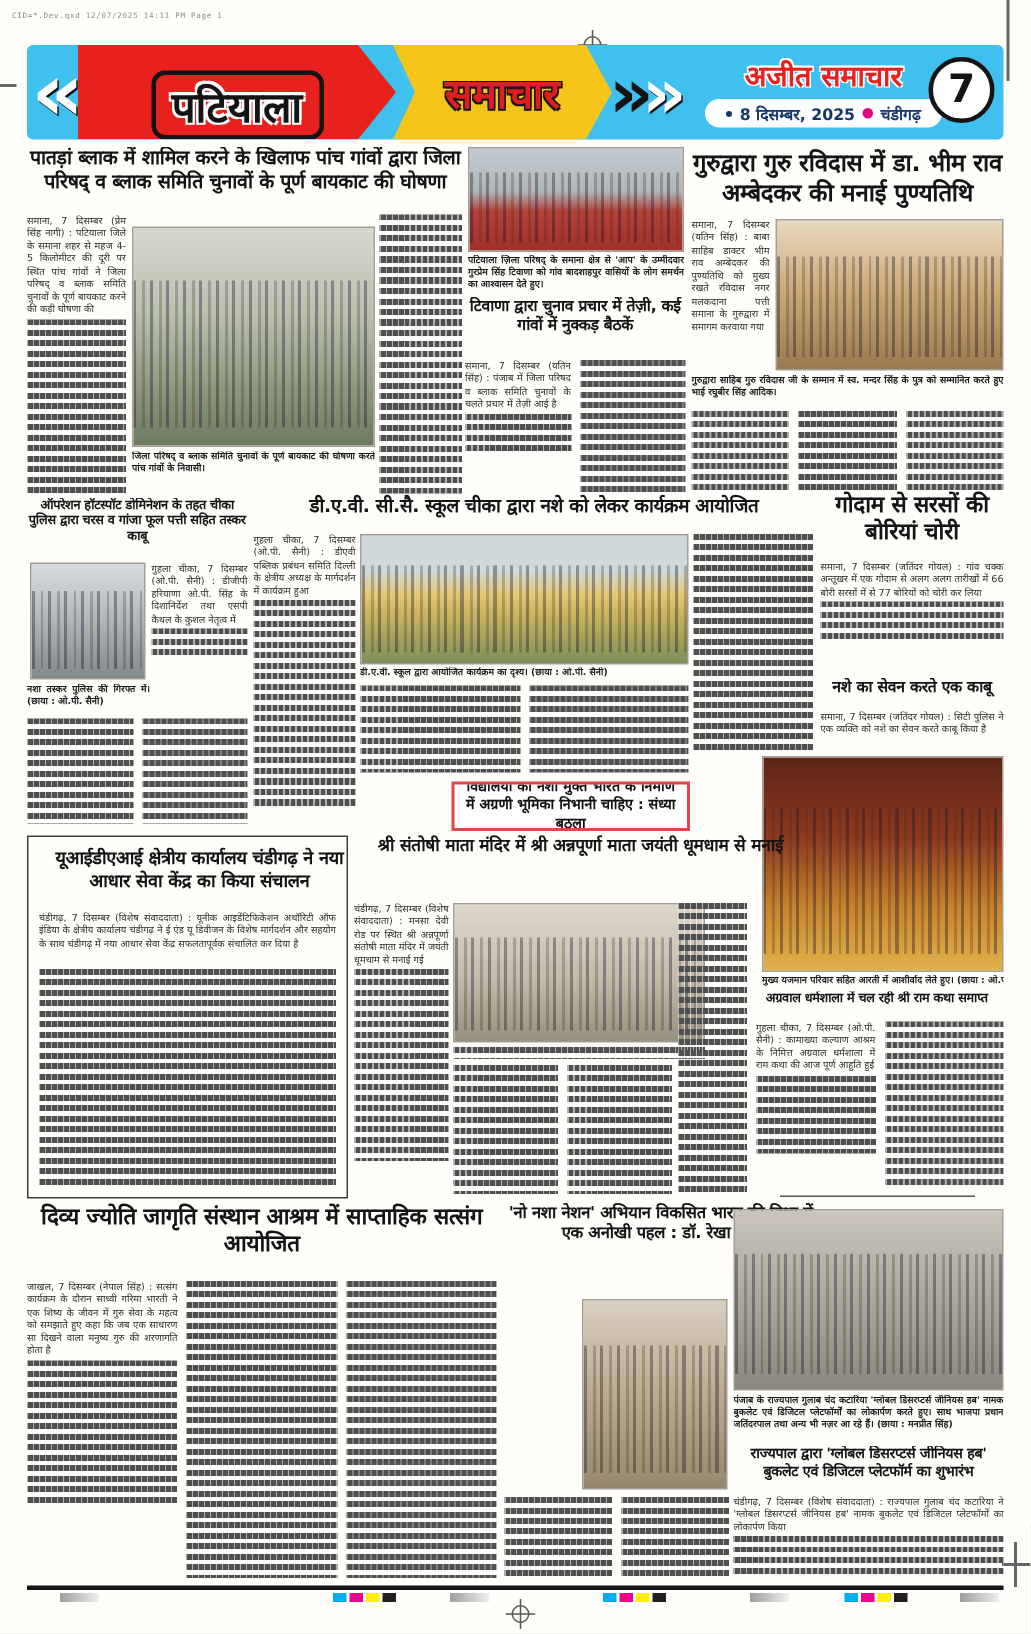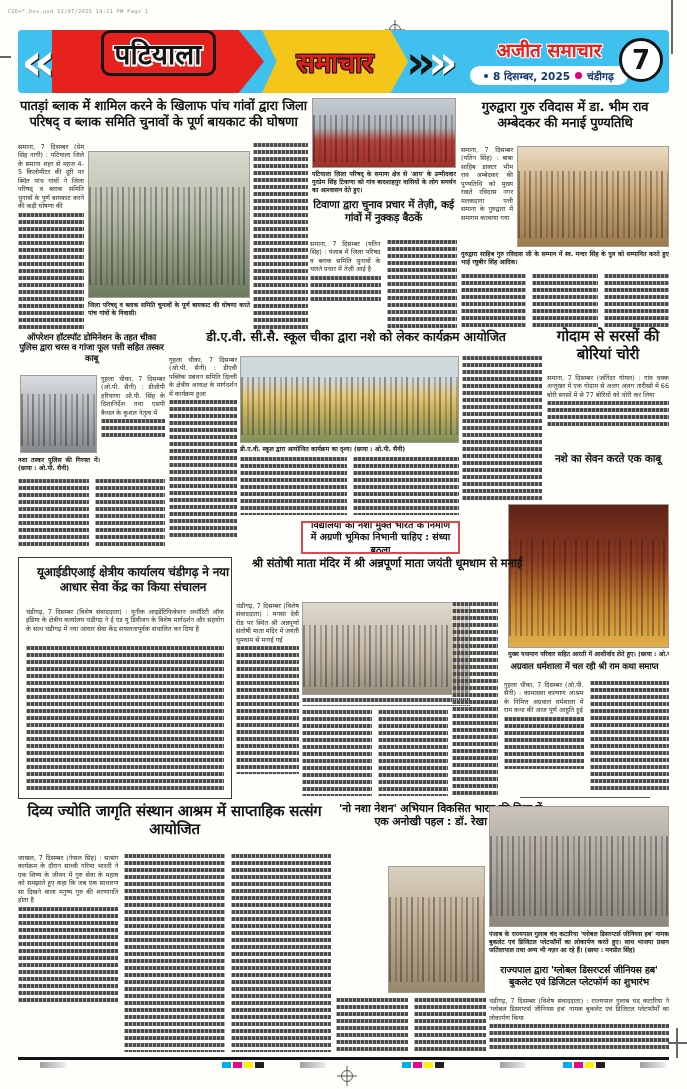--- a/index.html
+++ b/index.html
@@ -6,21 +6,21 @@
   .page{position:relative;width:687px;height:1089px;margin:0 auto;background:#fffefb;overflow:hidden;}
   .printline{position:absolute;left:8px;top:3px;font:5px "DejaVu Sans Mono",monospace;color:#8a8a8a;letter-spacing:.5px;}
   .crop{position:absolute;background:#666;}
   .reg{position:absolute;}
   
   .masthead{position:absolute;left:18px;top:30px;width:651px;height:63px;background:#3fc0ee;border-radius:4px;overflow:hidden;}
   .chev{position:absolute;top:0;height:63px;display:flex;align-items:center;font-weight:700;line-height:1;}
   .chev-wl{left:3px;font-size:54px;color:#fff;text-shadow:1px 1px 0 #0a0a0a;}
   .chev-bk{left:388px;font-size:46px;color:#141414;}
   .chev-wr{left:410px;font-size:46px;color:#fff;text-shadow:1px 1px 0 #141414;}
-  .mh-red{position:absolute;left:34px;top:0;height:63px;width:212px;background:#e6211e;clip-path:polygon(0 0,88% 0,100% 50%,88% 100%,0 100%);display:flex;align-items:flex-start;justify-content:center;}
+  .mh-red{position:absolute;left:34px;top:0;height:63px;width:212px;background:#e6211e;clip-path:polygon(0 0,88% 0,100% 50%,88% 100%,0 100%);display:flex;align-items:flex-end;justify-content:center;}
   .mh-box{border:3px solid #141414;border-radius:9px;padding:1px 11px;font-size:28px;font-weight:800;color:#141414;text-shadow:-1.5px -1.5px 0 #fff,1.5px -1.5px 0 #fff,-1.5px 1.5px 0 #fff,1.5px 1.5px 0 #fff;white-space:nowrap;}
   .mh-yellow{position:absolute;left:244px;top:0;height:63px;width:146px;background:#f6c51a;clip-path:polygon(0 0,88% 0,100% 50%,88% 100%,0 100%,10% 50%);display:flex;align-items:center;justify-content:center;}
   .mh-samachar{font-size:27px;font-weight:800;color:#e11d1d;text-shadow:-1px -1px 0 #161616,1px -1px 0 #161616,-1px 1px 0 #161616,1px 1px 0 #161616;white-space:nowrap;}
   .mh-brand{position:absolute;left:448px;top:7px;width:166px;text-align:center;font-size:19px;font-weight:800;color:#e6211e;text-shadow:-1px -1px 0 #fff,1px -1px 0 #fff,-1px 1px 0 #fff,1px 1px 0 #fff;white-space:nowrap;}
   .mh-pill{position:absolute;left:452px;top:36px;width:158px;height:19px;background:#fff;border-radius:10px;display:flex;align-items:center;justify-content:center;gap:5px;font-size:10.5px;font-weight:700;color:#14366e;white-space:nowrap;}
   .dot-m{width:7px;height:7px;border-radius:50%;background:#e6007e;}
   .dot-b{width:4px;height:4px;border-radius:50%;background:#14366e;}
   .mh-num{position:absolute;right:6px;top:8px;width:44px;height:44px;border-radius:50%;background:#fff;border:3px solid #141414;box-sizing:border-box;display:flex;align-items:center;justify-content:center;font-size:26px;font-weight:800;color:#141414;}
   
   .hl{position:absolute;margin:0;font-weight:700;color:#141414;text-align:center;line-height:1.22;letter-spacing:-.2px;overflow:hidden;}
@@ -105,21 +105,21 @@
   <p class="cap" style="left:312px;top:170px;width:144px;height:25px">पटियाला ज़िला परिषद् के समाना क्षेत्र से 'आप' के उम्मीदवार गुरप्रेम सिंह टिवाणा को गांव बादशाहपुर वासियों के लोग समर्थन का आश्वासन देते हुए।</p>
   <h2 class="hl" style="left:310px;top:198px;width:147px;height:38px;font-size:10.5px">टिवाणा द्वारा चुनाव प्रचार में तेज़ी, कई गांवों में नुक्कड़ बैठकें</h2>
   <div class="cols" style="left:310px;top:240px;width:147px;height:92px">
     <div>
       <p class="dl">समाना, 7 दिसम्बर (यतिन सिंह) : पंजाब में जिला परिषद व ब्लाक समिति चुनावों के चलते प्रचार में तेज़ी आई है</p>
       <div class="greek" style="height:28px"></div>
     </div>
     <div class="greek" style="height:90px"></div>
   </div>
 
-  <h2 class="hl" style="left:461px;top:99px;width:208px;height:43px;font-size:13px">गुरुद्वारा गुरु रविदास में डा. भीम राव अम्बेदकर की मनाई पुण्यतिथि</h2>
+  <h2 class="hl" style="left:461px;top:99px;width:208px;height:43px;font-size:16px">गुरुद्वारा गुरु रविदास में डा. भीम राव अम्बेदकर की मनाई पुण्यतिथि</h2>
   <div class="colx" style="left:461px;top:146px;width:52px;height:102px">
     <p class="dl">समाना, 7 दिसम्बर (यतिन सिंह) : बाबा साहिब डाक्टर भीम राव अम्बेदकर की पुण्यतिथि को मुख्य रखते रविदास नगर मलकदाना पत्ती समाना के गुरुद्वारा में समागम करवाया गया</p>
   </div>
   <div class="photo ph-warm" style="left:517px;top:146px;width:152px;height:101px"></div>
   <p class="cap" style="left:461px;top:250px;width:208px;height:20px">गुरुद्वारा साहिब गुरु रविदास जी के सम्मान में स्व. मन्दर सिंह के पुत्र को सम्मानित करते हुए भाई रघुबीर सिंह आदिक।</p>
   <div class="cols" style="left:461px;top:274px;width:208px;height:58px">
     <div class="greek" style="height:56px"></div>
     <div class="greek" style="height:56px"></div>
     <div class="greek" style="height:56px"></div>
   </div>
@@ -152,20 +152,23 @@
   </div>
   <div class="colx greek" style="left:462px;top:356px;width:80px;height:144px"></div>
 
   <h2 class="hl" style="left:547px;top:327px;width:122px;height:44px;font-size:15px">गोदाम से सरसों की बोरियां चोरी</h2>
   <div class="colx" style="left:547px;top:374px;width:122px;height:76px">
     <p class="dl">समाना, 7 दिसम्बर (जतिंदर गोयल) : गांव चक्क अन्तूखर में एक गोदाम से अलग अलग तारीखों में 66 बोरी सरसों में से 77 बोरियों को चोरी कर लिया</p>
     <div class="greek" style="height:26px"></div>
   </div>
 
   <h2 class="hl nw" style="left:547px;top:452px;width:122px;height:20px;font-size:10.5px">नशे का सेवन करते एक काबू</h2>
+  <div class="colx" style="left:547px;top:474px;width:122px;height:28px">
+    <p class="dl">समाना, 7 दिसम्बर (जतिंदर गोयल) : सिटी पुलिस ने एक व्यक्ति को नशे का सेवन करते काबू किया है</p>
+  </div>
 
   <div class="photo ph-aarti" style="left:508px;top:504px;width:161px;height:144px"></div>
   <p class="cap nw" style="left:508px;top:650px;width:161px;height:9px">मुख्य यजमान परिवार सहित आरती में आशीर्वाद लेते हुए। (छाया : ओ.पी. सैनी)</p>
   <h2 class="hl nw" style="left:500px;top:661px;width:169px;height:17px;font-size:8.5px">अग्रवाल धर्मशाला में चल रही श्री राम कथा समाप्त</h2>
   <div class="cols" style="left:504px;top:681px;width:165px;height:112px">
     <div>
       <p class="dl">गुहला चीका, 7 दिसम्बर (ओ.पी. सैनी) : कामाख्या कल्याण आश्रम के निमित्त अग्रवाल धर्मशाला में राम कथा की आज पूर्ण आहुति हुई</p>
       <div class="greek" style="height:52px"></div>
     </div>
     <div class="greek" style="height:110px"></div>

